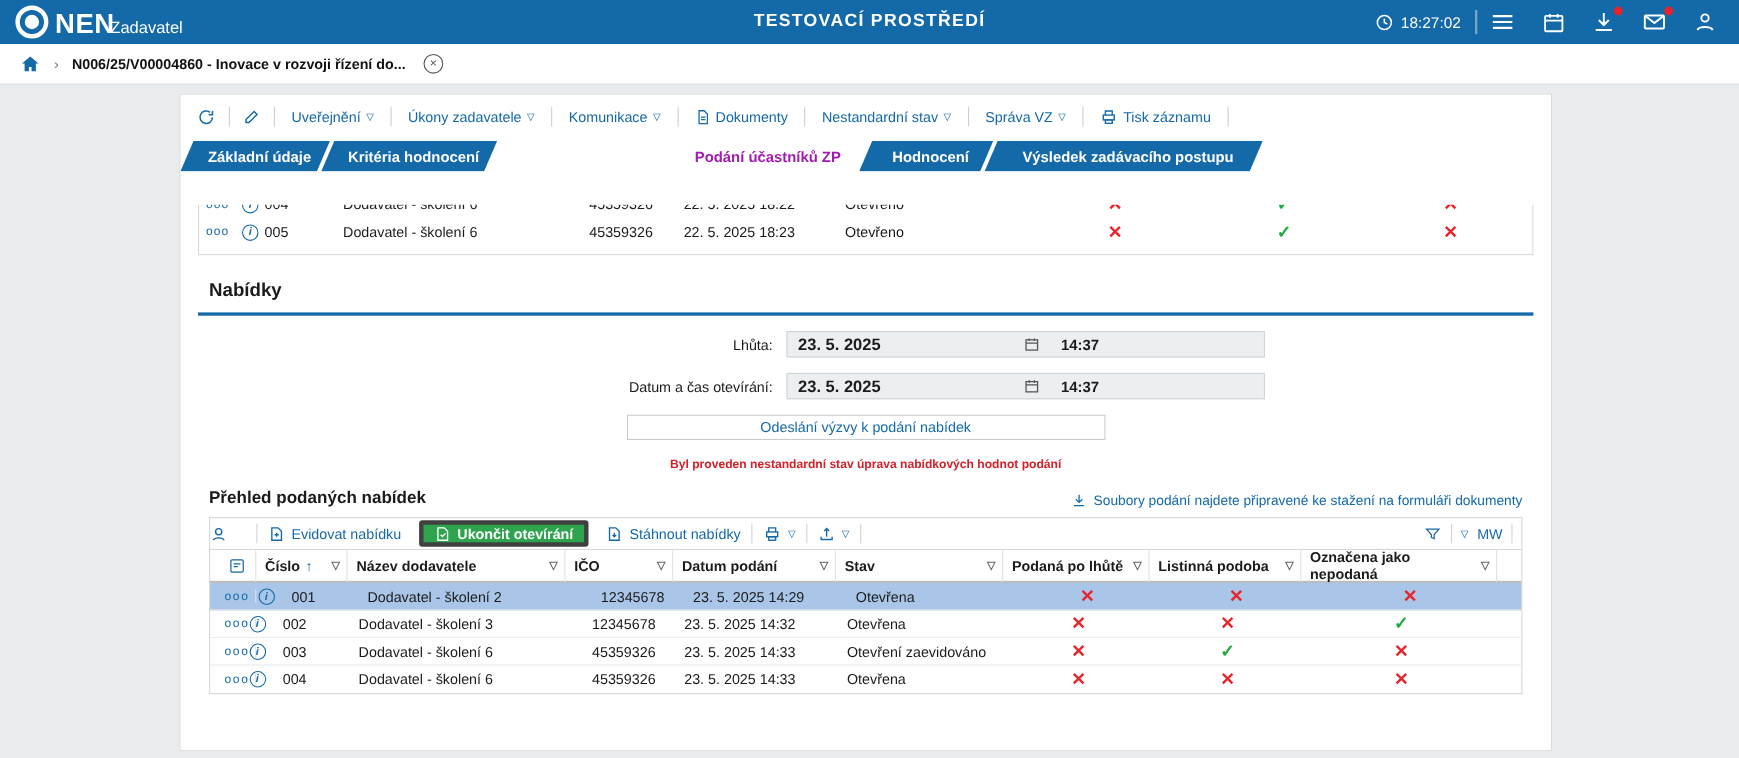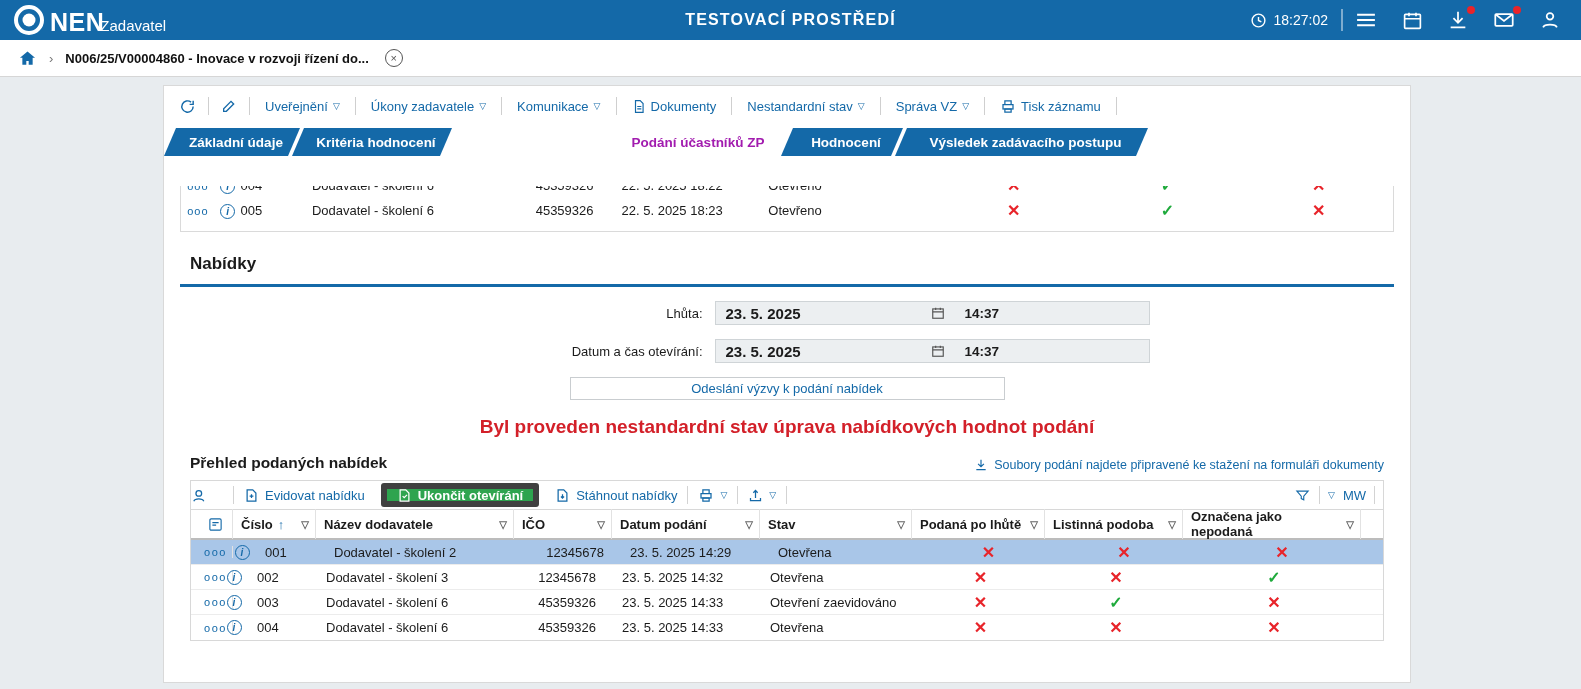--- a/index.html
+++ b/index.html
@@ -194,21 +194,21 @@
   .fcal { width: 24px; text-align:center; color:#555; font-size:13px;}
   .ftime { font-weight: bold; padding-left: 10px; font-size:13.5px;}
   .wide-btn {
     width: 435px; height: 23px;
     background:#fff; border:1px solid #c9cdd0;
     color:#1469a8; font-size:13px;
     display:flex;align-items:center;justify-content:center;
     margin: 14px auto 0 auto;
   }
   .warn {
-    text-align:center; color:#d32029; font-weight:bold; font-size:19px;
+    text-align:center; color:#d32029; font-weight:bold; font-size:11px;
     margin-top: 16px;
   }
 
   
   .ovrow { display:flex; align-items:flex-end; margin-top: 16px; padding: 0 12px;}
   .ovtitle { font-size:15.5px; font-weight:bold; }
   .ovnote { margin-left:auto; color:#1469a8; font-size:12.5px; display:flex; align-items:center; gap:6px;}
 
   
   .gridbar {
@@ -217,21 +217,21 @@
     height: 30px;
     display:flex; align-items:center;
     background:#fff;
     font-size: 13px;
   }
   .gb-ico { width: 42px; text-align:center; color:#1469a8; font-size:15px;}
   .gb-sep { width:1px; height:18px; background:#d3d3d3;}
   .gb-item { color:#1469a8; display:flex; align-items:center; gap:6px; padding: 0 10px;}
   .gb-green {
     background:#2ea44f; color:#fff; font-weight:bold;
-    border:6px solid #404040; border-radius:3px;
+    border:4px solid #404040; border-radius:3px;
     height: 24px; display:flex; align-items:center; gap:6px;
     padding: 0 10px; margin: 0 6px;
   }
   .gb-right { margin-left:auto; display:flex; align-items:center; gap:8px; padding-right:8px; color:#1469a8;}
 
   
   .grid {
     margin: 0 12px;
     border:1px solid #d8d8d8;
     border-top: none;

